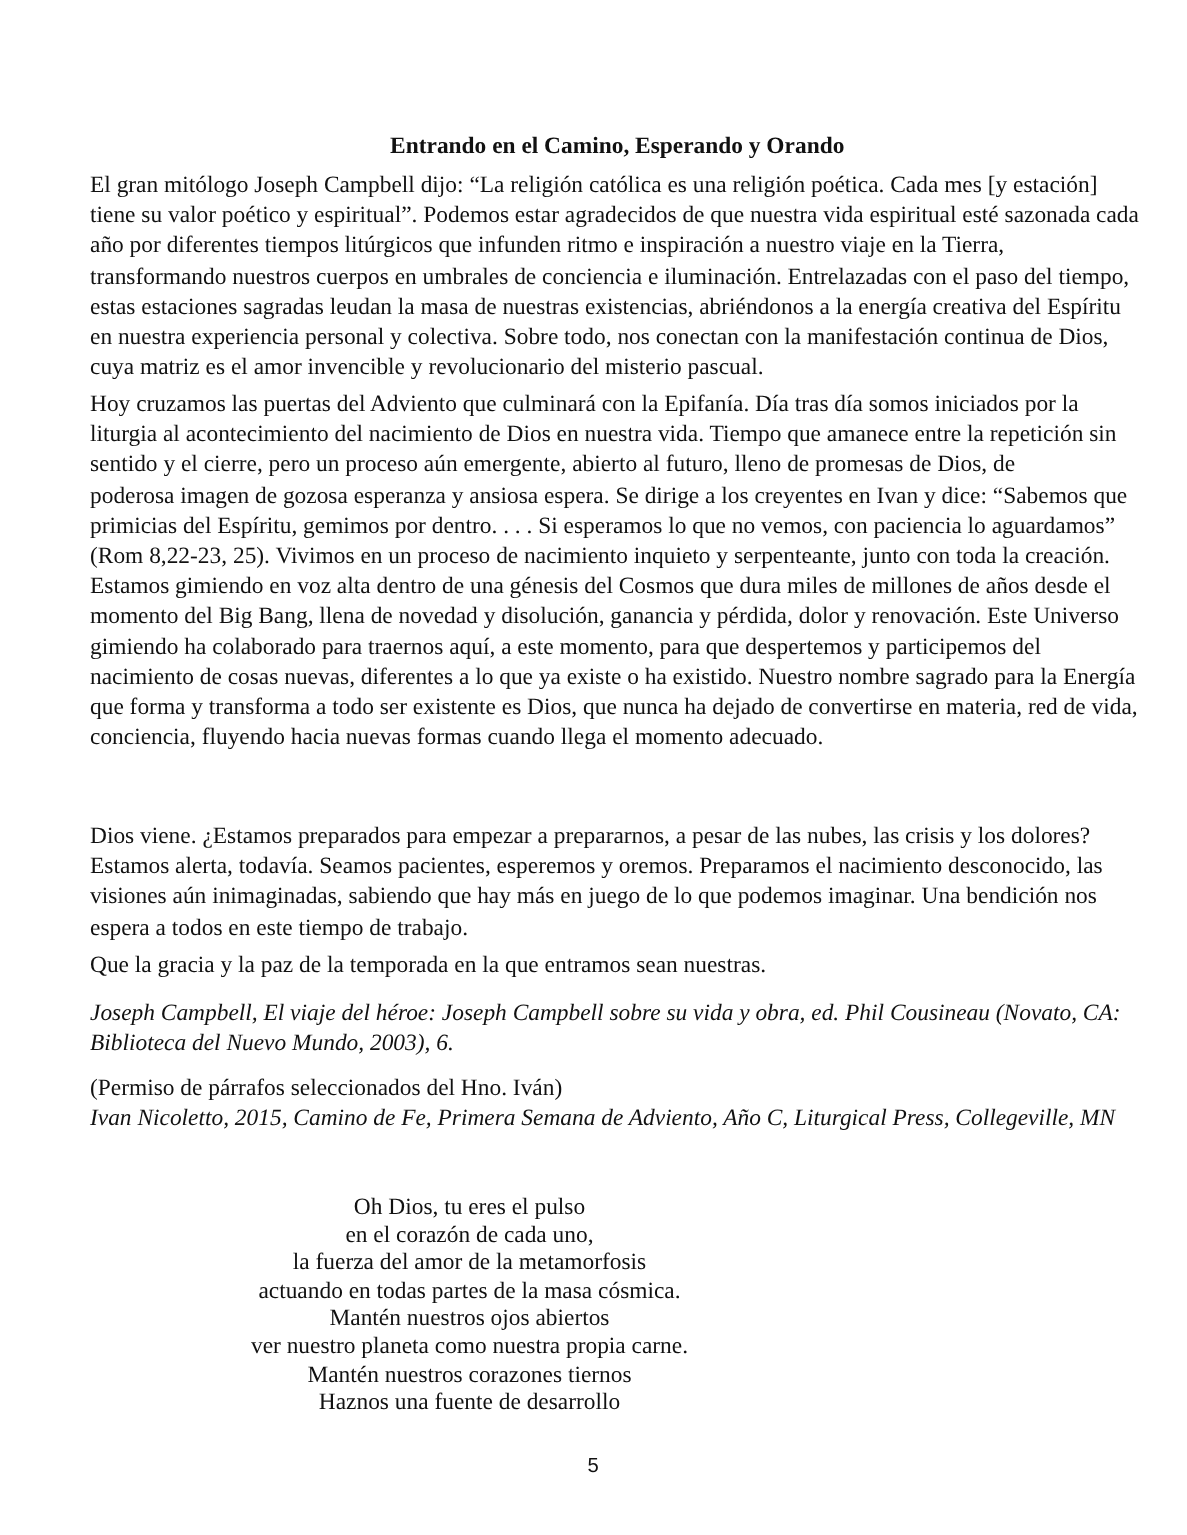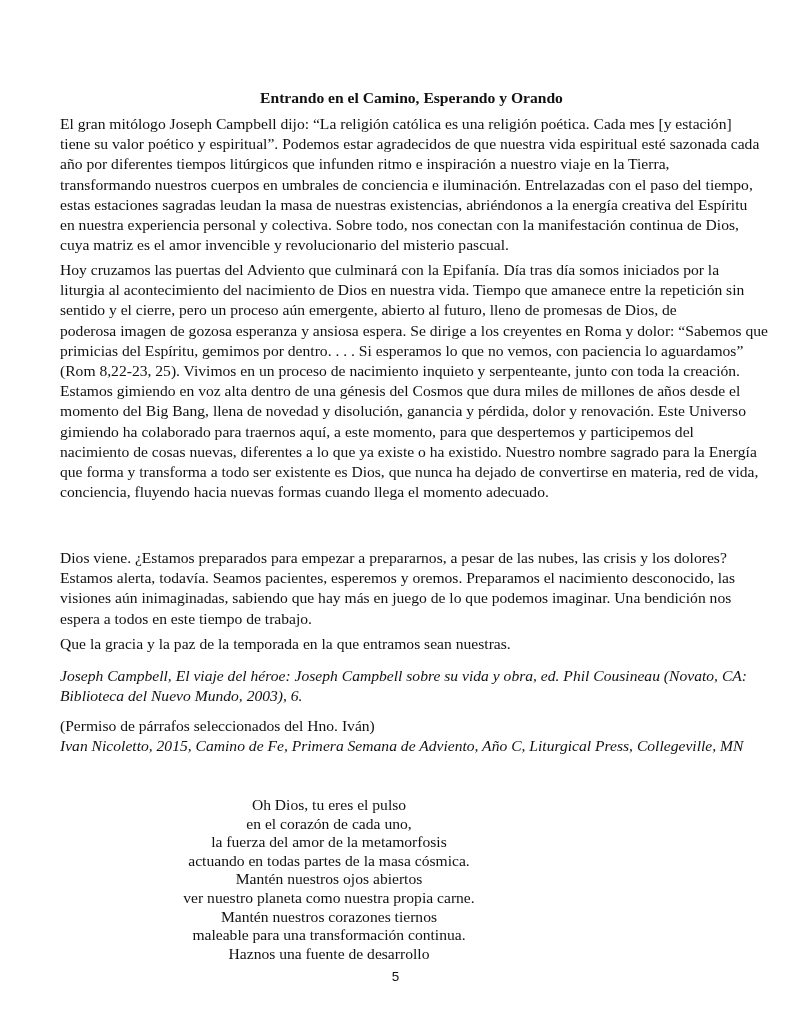--- a/index.html
+++ b/index.html
@@ -11,21 +11,21 @@
   .page { position: absolute; left: 0; top: 0; width: 791px; height: 1023px; }
   .title {
     position: absolute; top: 88px; left: 0; width: 791px;
     text-align: center; font-weight: bold; font-size: 15.6px; line-height: 20px; padding-left: 16px;
   }
   .para { position: absolute; left: 60px; width: 690px; font-size: 15.6px; }
   .para .ln { display: block; white-space: nowrap; height: 20.2px; line-height: 20.2px; }
   .italic { font-style: italic; }
   .poem {
     position: absolute; left: 0; width: 626px; top: 796px;
-    text-align: center; font-size: 15.6px; margin-left: 16px;
+    text-align: center; font-size: 15.6px;
   }
   .poem .ln { display: block; height: 18.6px; line-height: 18.6px; white-space: nowrap; }
   .pagenum {
     position: absolute; left: 0; width: 791px; top: 969px; text-align: center;
     font-family: "Liberation Sans", "DejaVu Sans", sans-serif; font-size: 13.5px;
   }
 </style>
 </head>
 <body>
 
@@ -40,21 +40,21 @@
     <span class="ln">transformando nuestros cuerpos en umbrales de conciencia e iluminación. Entrelazadas con el paso del tiempo,</span>
     <span class="ln">estas estaciones sagradas leudan la masa de nuestras existencias, abriéndonos a la energía creativa del Espíritu</span>
     <span class="ln">en nuestra experiencia personal y colectiva. Sobre todo, nos conectan con la manifestación continua de Dios,</span>
     <span class="ln">cuya matriz es el amor invencible y revolucionario del misterio pascual.</span>
   </div>
 
   <div class="para" style="top:260px;">
     <span class="ln">Hoy cruzamos las puertas del Adviento que culminará con la Epifanía. Día tras día somos iniciados por la</span>
     <span class="ln">liturgia al acontecimiento del nacimiento de Dios en nuestra vida. Tiempo que amanece entre la repetición sin</span>
     <span class="ln">sentido y el cierre, pero un proceso aún emergente, abierto al futuro, lleno de promesas de Dios, de</span>
-    <span class="ln">poderosa imagen de gozosa esperanza y ansiosa espera. Se dirige a los creyentes en Roma y dolor: “Sabemos que</span>
+    <span class="ln">poderosa imagen de gozosa esperanza y ansiosa espera. Se dirige a los creyentes en Ivan y dice: “Sabemos que</span>
     <span class="ln">primicias del Espíritu, gemimos por dentro. . . . Si esperamos lo que no vemos, con paciencia lo aguardamos”</span>
     <span class="ln">(Rom 8,22-23, 25). Vivimos en un proceso de nacimiento inquieto y serpenteante, junto con toda la creación.</span>
     <span class="ln">Estamos gimiendo en voz alta dentro de una génesis del Cosmos que dura miles de millones de años desde el</span>
     <span class="ln">momento del Big Bang, llena de novedad y disolución, ganancia y pérdida, dolor y renovación. Este Universo</span>
     <span class="ln">gimiendo ha colaborado para traernos aquí, a este momento, para que despertemos y participemos del</span>
     <span class="ln">nacimiento de cosas nuevas, diferentes a lo que ya existe o ha existido. Nuestro nombre sagrado para la Energía</span>
     <span class="ln">que forma y transforma a todo ser existente es Dios, que nunca ha dejado de convertirse en materia, red de vida,</span>
     <span class="ln">conciencia, fluyendo hacia nuevas formas cuando llega el momento adecuado.</span>
   </div>
 
@@ -80,18 +80,17 @@
   </div>
 
   <div class="poem">
     <span class="ln">Oh Dios, tu eres el pulso</span>
     <span class="ln">en el corazón de cada uno,</span>
     <span class="ln">la fuerza del amor de la metamorfosis</span>
     <span class="ln">actuando en todas partes de la masa cósmica.</span>
     <span class="ln">Mantén nuestros ojos abiertos</span>
     <span class="ln">ver nuestro planeta como nuestra propia carne.</span>
     <span class="ln">Mantén nuestros corazones tiernos</span>
-    <span class="ln">maleable para una transformación continua.</span>
     <span class="ln">Haznos una fuente de desarrollo</span>
   </div>
 
   <div class="pagenum">5</div>
 </div>
 
 </body></html>

